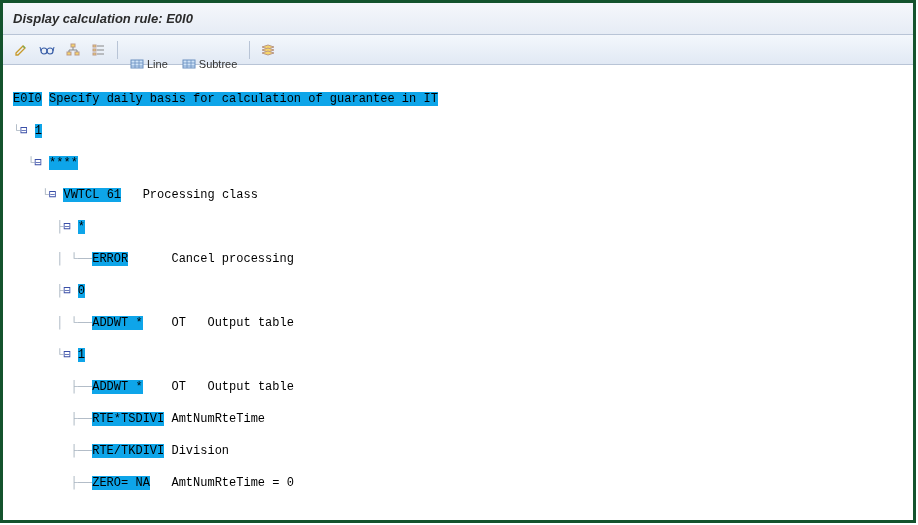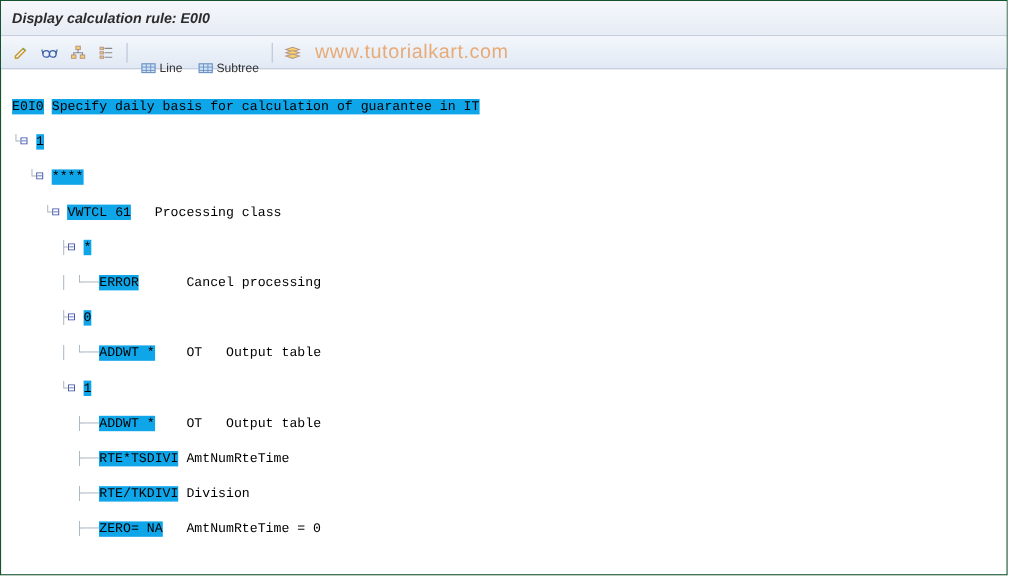--- a/index.html
+++ b/index.html
@@ -5,21 +5,21 @@
   * { box-sizing: border-box; }
   html, body {
     margin: 0; padding: 0;
     font-family: Arial, Helvetica, sans-serif;
     font-size: 12px;
     background: #fff;
     width: 918px; height: 525px;
     overflow: hidden;
   }
   .page {
-    border: 1px solid #14532d;
+    border: 3px solid #14532d;
     width: 916px; height: 523px;
     background: #fff;
   }
   .titlebar {
     background: linear-gradient(#f5f7fb, #e6ecf5);
     border-bottom: 1px solid #b8c4d6;
     padding: 8px 10px;
     font-weight: bold;
     font-style: italic;
     font-size: 13px;
@@ -143,21 +143,20 @@
       <span class="tbl">Subtree</span>
     </span>
     <span class="sep"></span>
     <span class="tbtn">
       <svg width="16" height="12" viewBox="0 0 16 12">
           <path d="M2 3 L8 1 L14 3 L8 5 Z" fill="#f6d46a" stroke="#b98"></path>
           <path d="M2 6 L8 4 L14 6 L8 8 Z" fill="#f6d46a" stroke="#b98"></path>
           <path d="M2 9 L8 7 L14 9 L8 11 Z" fill="#f6d46a" stroke="#b98"></path>
         </svg>
     </span>
-    <span class="watermark">www.tutorialkart.com</span>
   </div>
 
   <div class="content">
 <span class="row"><span class="hl">E0I0</span> <span class="hl">Specify daily basis for calculation of guarantee in IT</span></span>
 <span class="row"><span class="treeconn">└</span><span class="blueE">⊟</span> <span class="hl">1</span></span>
 <span class="row"><span class="treeconn">  └</span><span class="blueE">⊟</span> <span class="hl">****</span></span>
 <span class="row"><span class="treeconn">    └</span><span class="blueE">⊟</span> <span class="hl">VWTCL 61</span>   <span>Processing class</span></span>
 <span class="row"><span class="treeconn">      ├</span><span class="blueE">⊟</span> <span class="hl">*</span></span>
 <span class="row"><span class="treeconn">      │ └──</span><span class="hl">ERROR</span>      <span>Cancel processing</span></span>
 <span class="row"><span class="treeconn">      ├</span><span class="blueE">⊟</span> <span class="hl">0</span></span>

